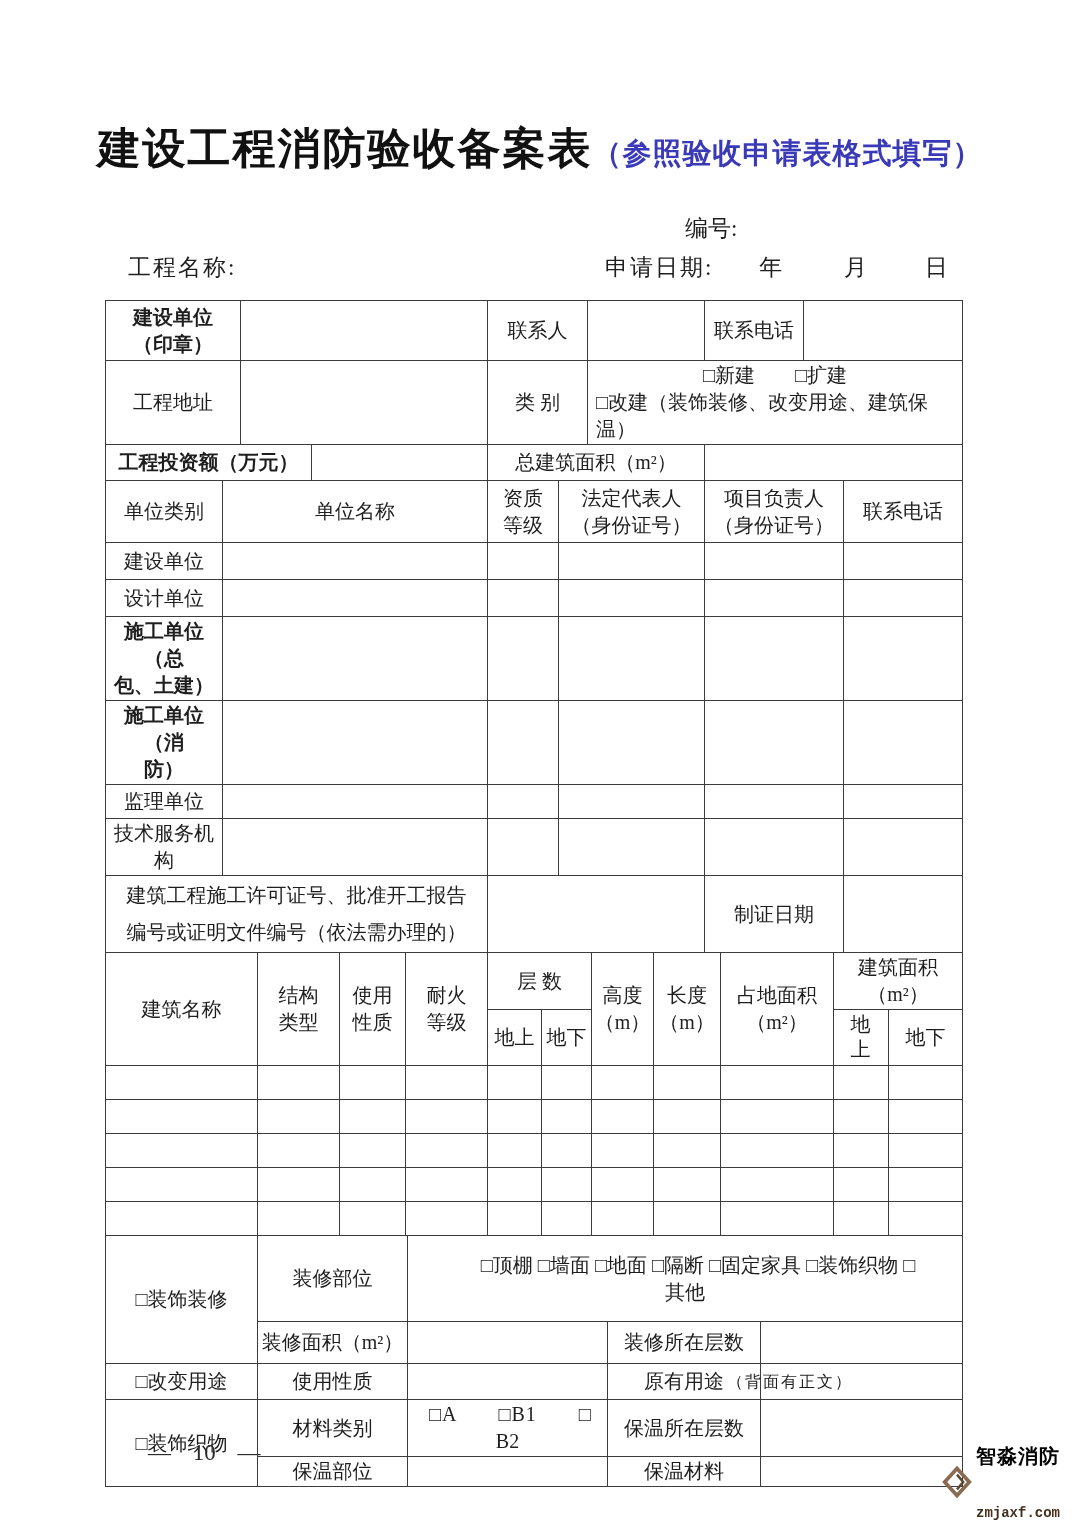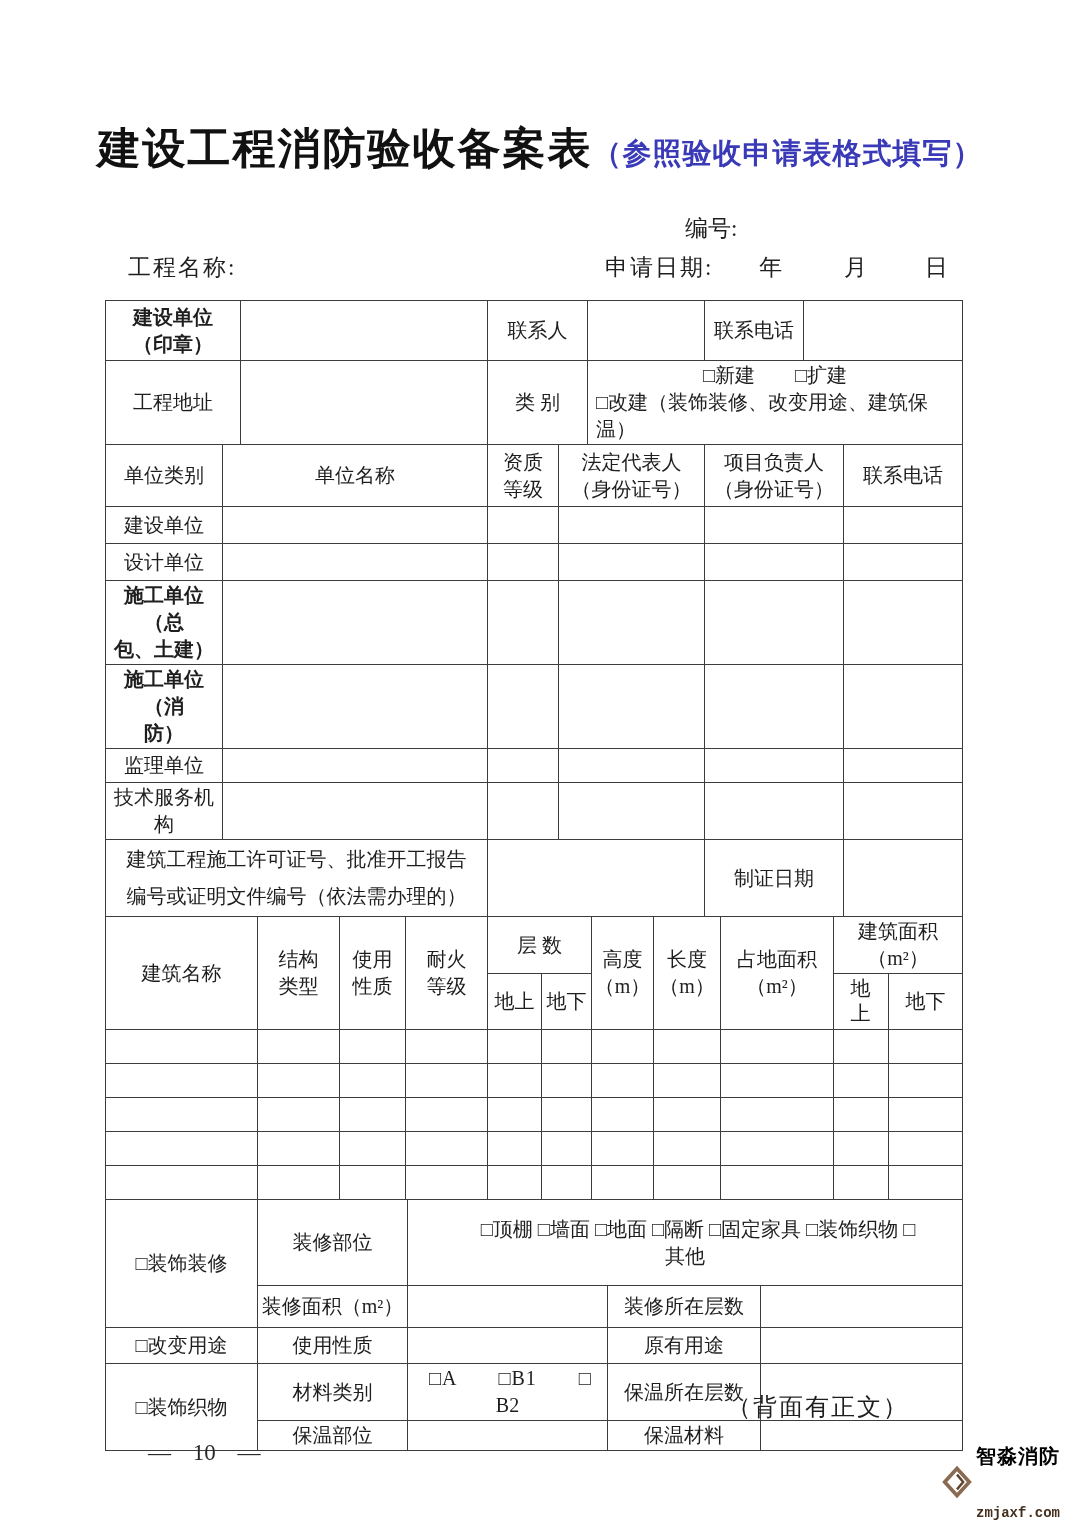--- a/index.html
+++ b/index.html
@@ -49,21 +49,21 @@
   td.opt .l { text-align:left; padding-left:6px; }
   td.permit-label { text-align:left; padding-left:13px; font-size:19.5px; }
   td.permit-label span { display:block; line-height:1.85;text-align:center; }
   td.reno-opt { text-align:left; padding-left:22px; font-size:20px; }
   td.reno-opt .i1 { text-indent:26px; }
   td.mat-opt { text-align:left; padding-left:24px; font-size:20px; }
   td.mat-opt .i1 { text-indent:6px; letter-spacing:1px; }
   .narrow2 { display:inline-block; max-width:1.05em; text-align:left; line-height:1.25; }
 
   
-  .back-note { position:absolute; left:727px; top:1372px; font-size:24px; letter-spacing:2px;margin-top:19px; }
+  .back-note { position:absolute; left:727px; top:1372px; font-size:16px; letter-spacing:2px; }
   .page-number { position:absolute; left:148px; top:1440px; font-size:23px; word-spacing:16px; color:#2a2a2a; }
 
   
   .watermark { position:absolute; right:0; bottom:4px; width:240px; }
   .wm-brand-row { display:flex; align-items:center; justify-content:flex-end; padding-right:20px; }
   .wm-brand {
     font-family:"Liberation Sans","DejaVu Sans",sans-serif;
     font-size:35px; font-weight:700; color:#ddd6cc; letter-spacing:3px;
     text-shadow:1px 1px 0 #ffffff;
   }
@@ -127,20 +127,36 @@
         <td></td>
         <td>类  别</td>
         <td colspan="3" class="opt">
           <div class="c">□新建　　□扩建</div>
           <div class="l">□改建（装饰装修、改变用途、建筑保温）</div>
         </td>
       </tr>
     </tbody>
       </table>
 
+    <table class="band">
+      <colgroup>
+          <col style="width:206px">
+          <col style="width:176px">
+          <col style="width:217px">
+          <col style="width:258px">
+        </colgroup>
+      <tbody>
+          <tr style="height:36px">
+        <td class="hei">工程投资额（万元）</td>
+        <td></td>
+        <td>总建筑面积（m²）</td>
+        <td></td>
+      </tr>
+    </tbody>
+      </table>
 
     <table class="band">
       <colgroup>
           <col style="width:117px">
           <col style="width:265px">
           <col style="width:71px">
           <col style="width:146px">
           <col style="width:139px">
           <col style="width:119px">
         </colgroup>

